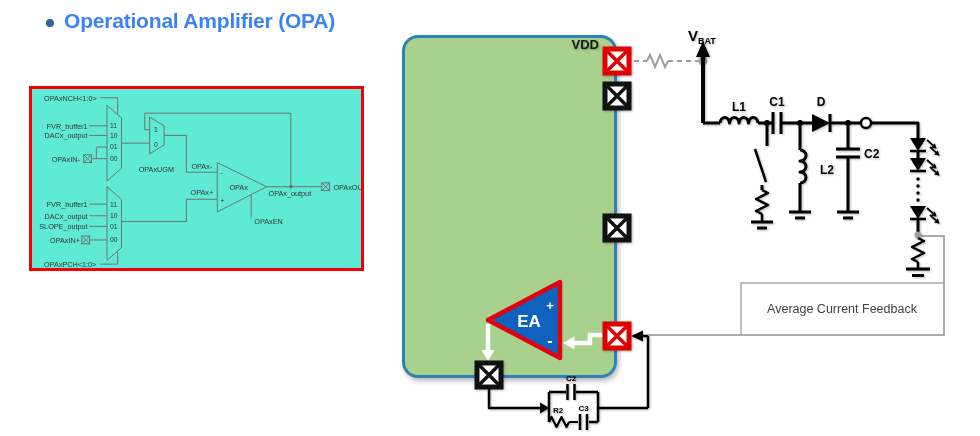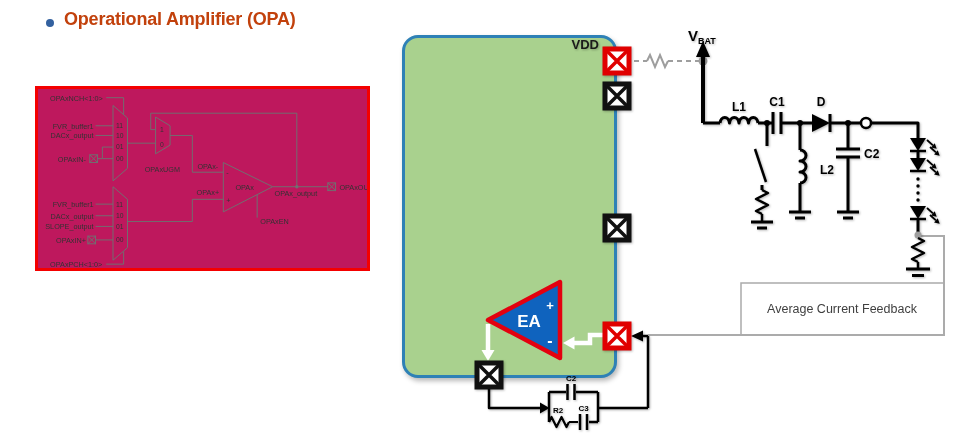--- a/index.html
+++ b/index.html
@@ -1,23 +1,23 @@
 <!DOCTYPE html>
 <html><head>
 <meta charset="utf-8">
 <style>
   html,body{margin:0;padding:0;background:#fff;}
   .canvas{position:relative;width:980px;height:436px;background:#ffffff;
           font-family:"Liberation Sans",sans-serif;overflow:hidden;}
   .bullet{position:absolute;left:46px;top:19px;width:8px;height:8px;border-radius:50%;
           background:#33619f;}
-  .page-title{position:absolute;left:64px;top:9px;font-size:18px;font-weight:bold;
-          color:#c2410c;letter-spacing:-.2px;}
-  .opa-block{position:absolute;left:35px;top:86px;width:329px;height:179px;
-          border:3px solid #f40000;background:#be185d;}
+  .page-title{position:absolute;left:64px;top:9px;font-size:21px;font-weight:bold;
+          color:#3b82f6;letter-spacing:-.2px;}
+  .opa-block{position:absolute;left:29px;top:86px;width:329px;height:179px;
+          border:3px solid #f40000;background:#5eead4;}
   .chip{position:absolute;left:402px;top:35px;width:209px;height:337px;
           background:#a9d18e;border:3px solid #2e81b6;border-radius:16px;
           box-shadow:2px 3px 5px rgba(0,0,0,.28);}
   svg.circuit{position:absolute;left:0;top:0;pointer-events:none;}
   .shadowed{filter:drop-shadow(1.5px 1.5px 1px rgba(0,0,0,.28));}
   text{font-family:"Liberation Sans",sans-serif;}
   .dlabel{font-size:7.5px;fill:#333;}
   .dcode{font-size:7px;fill:#333;}
   .complabel{font-size:12px;font-weight:bold;fill:#000;}
   .rclabel{font-size:8px;font-weight:bold;fill:#000;}

